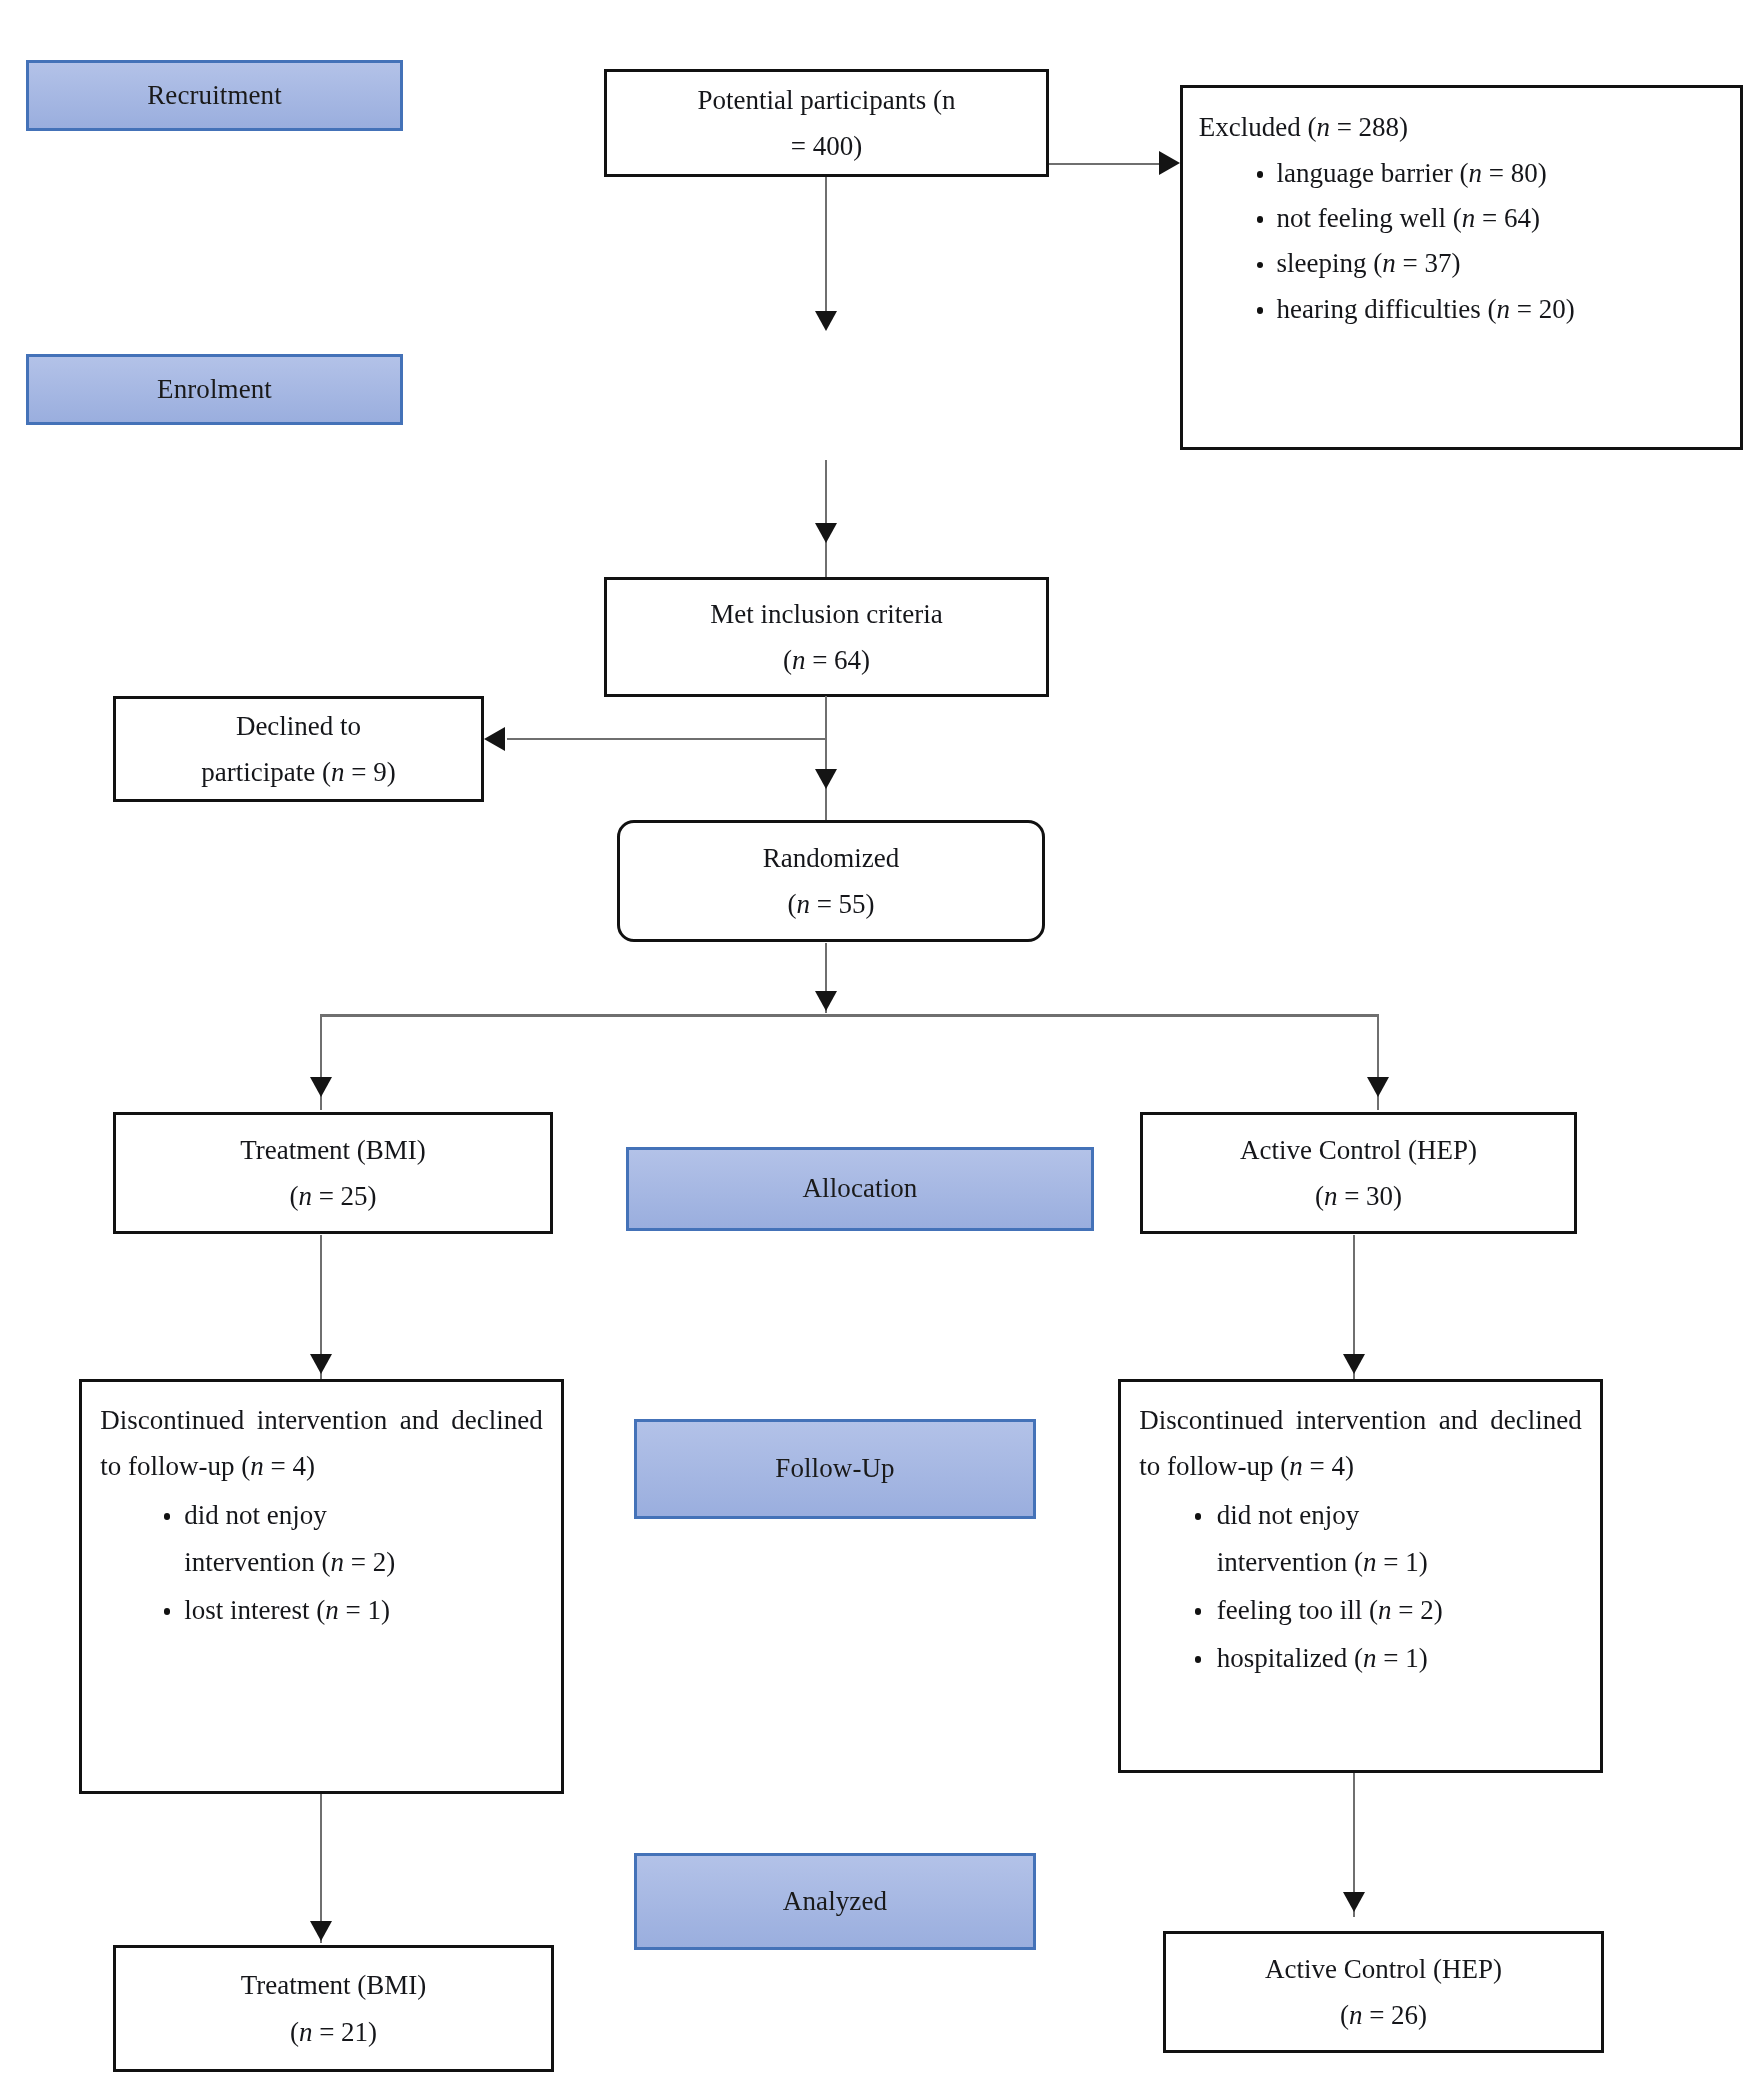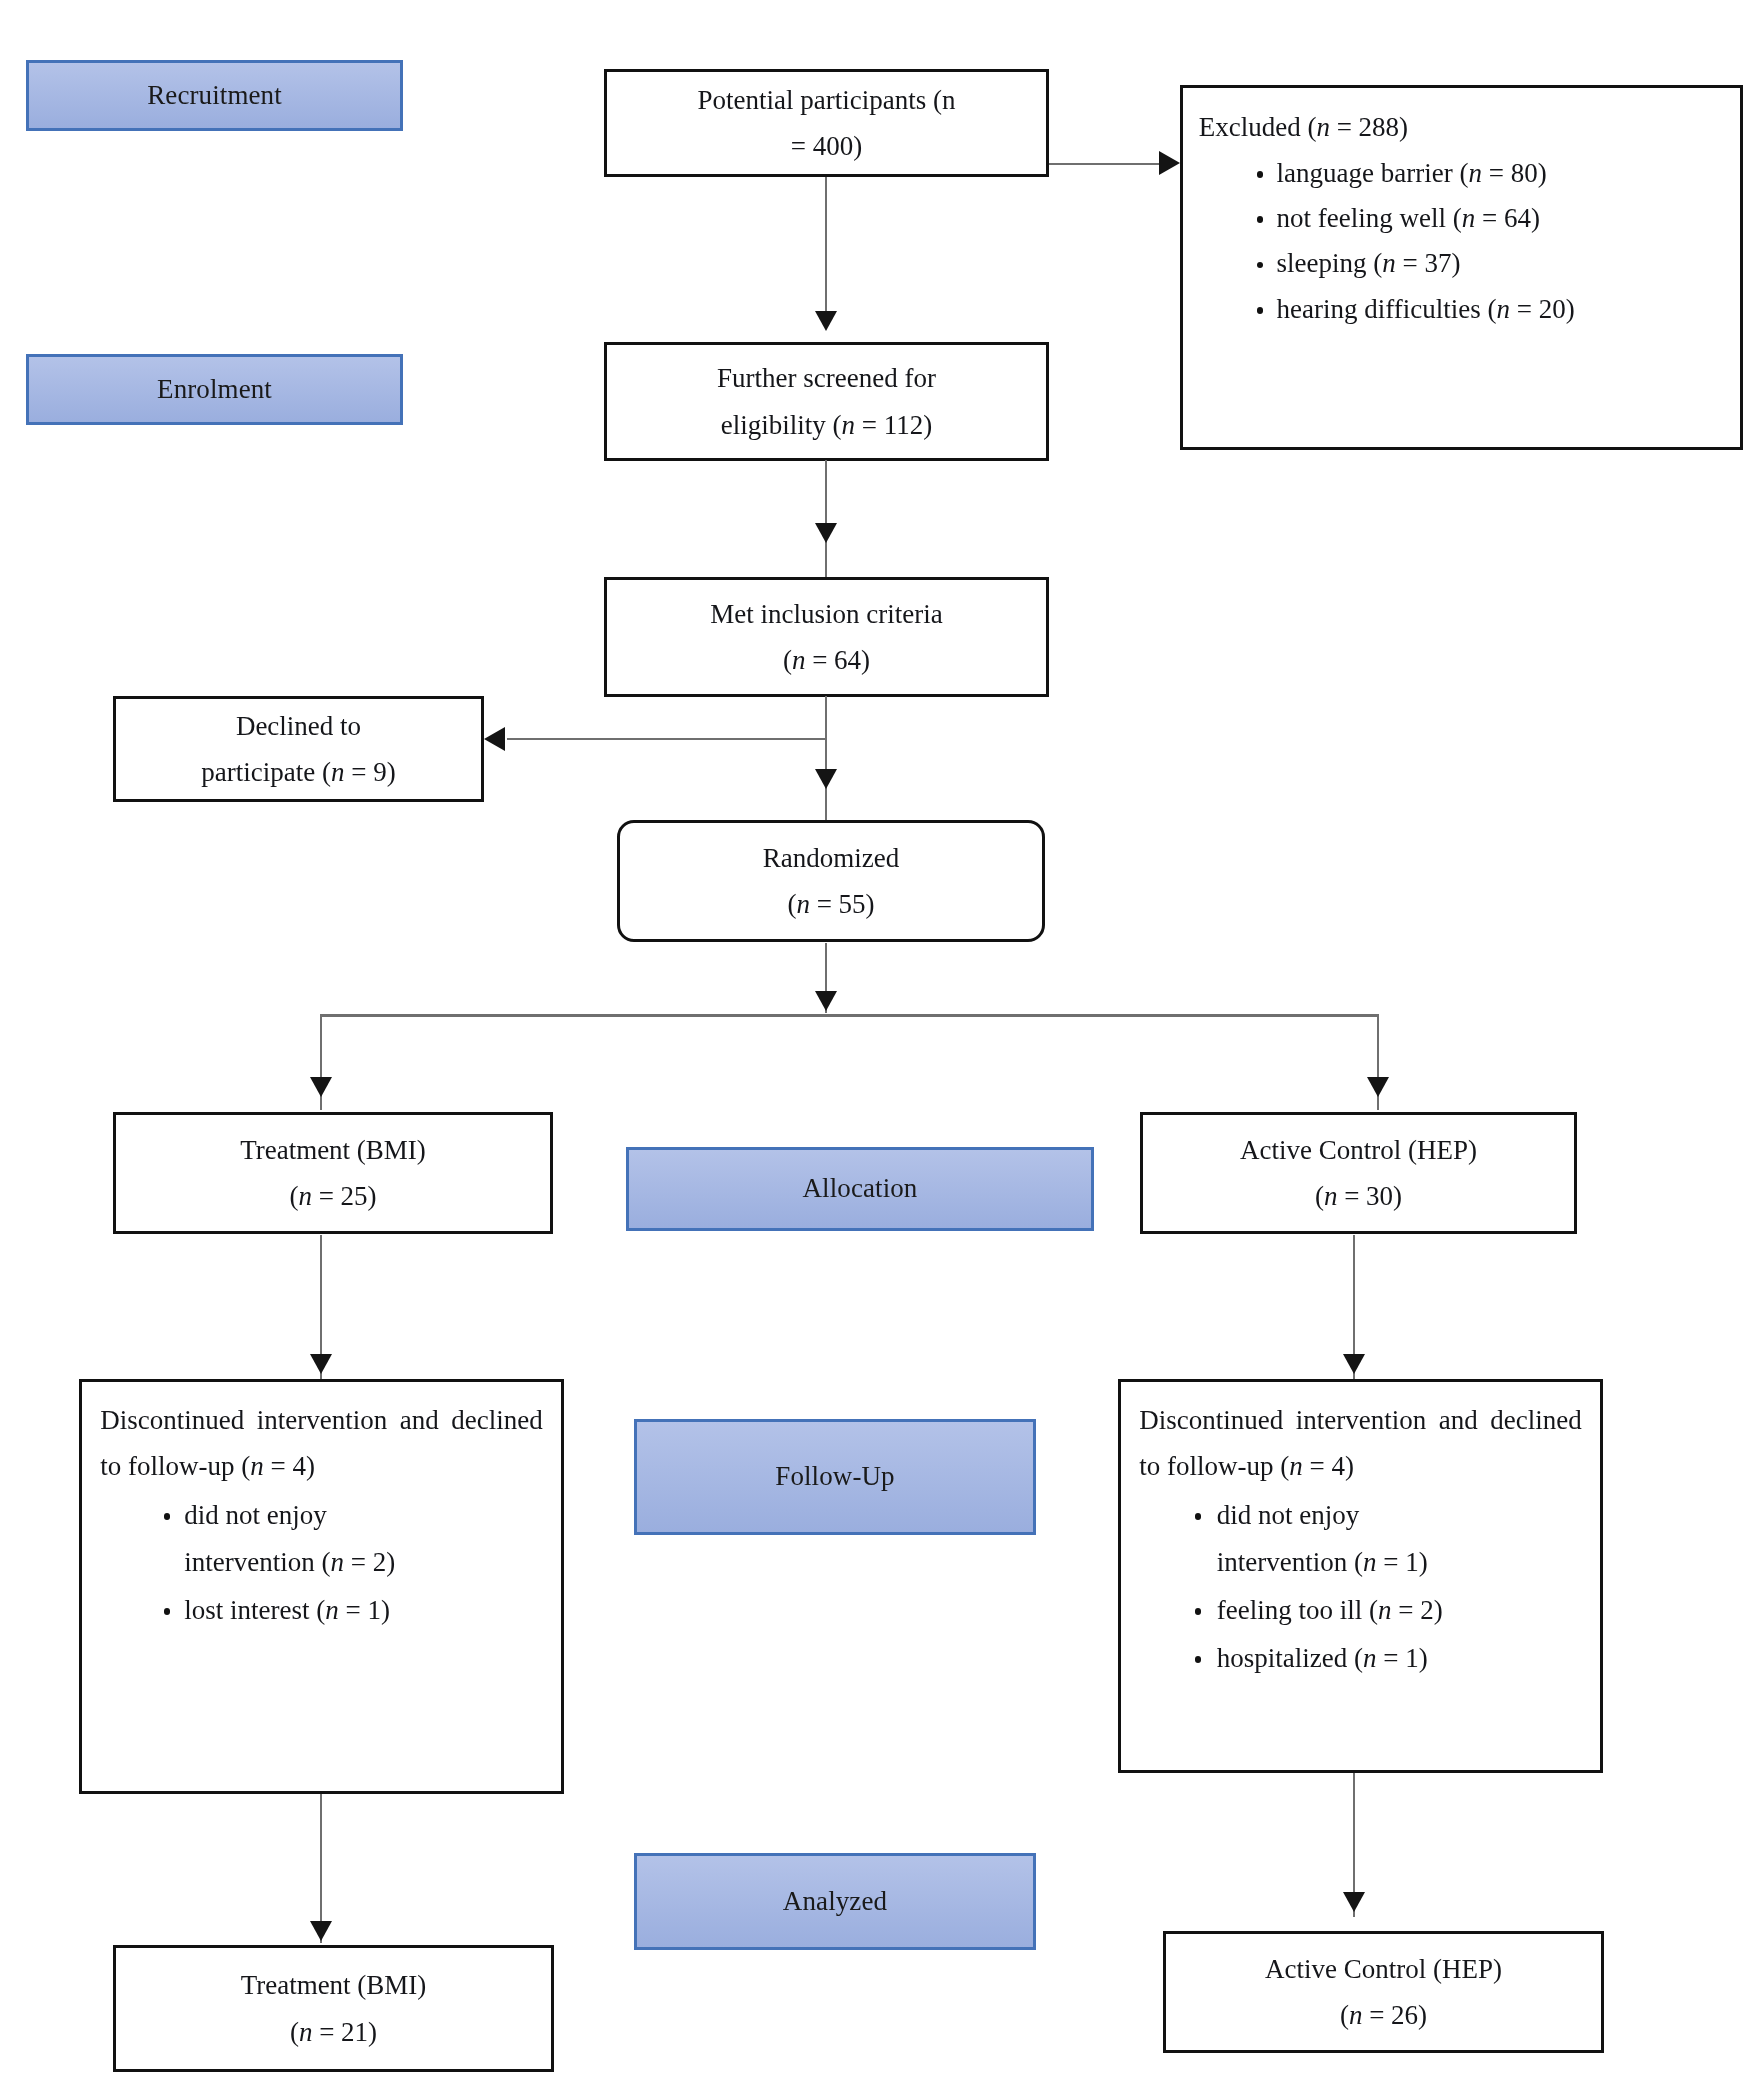--- a/index.html
+++ b/index.html
@@ -165,21 +165,21 @@
   </div>
 
   <div class="stage-box" style="left:26px; top:319px; width:377px; height:71px;text-align:right;">
     <span>Enrolment</span>
   </div>
 
   <div class="stage-box" style="left:626px; top:1112px; width:468px; height:84px;">
     <span>Allocation</span>
   </div>
 
-  <div class="stage-box" style="left:634px; top:1384px; width:402px; height:116px;">
+  <div class="stage-box" style="left:634px; top:1384px; width:402px; height:100px;">
     <span>Follow-Up</span>
   </div>
 
   <div class="stage-box" style="left:634px; top:1818px; width:402px; height:97px;">
     <span>Analyzed</span>
   </div>
 
   <div class="flow-box centered" style="left:604px; top:69px; width:445px; height:108px;">
     <span class="line">Potential participants (n</span>
     <span class="line">= 400)</span>
@@ -204,24 +204,20 @@
       </li>
       <li>
         <span>hearing difficulties (</span><em class="nvar">n</em><span> = 20)</span>
       </li>
     </ul>
   </div>
 
   <div class="vline" style="left:825px; top:177px; height:135px;"></div>
   <div class="arrow-down" style="left:815px; top:311px;"></div>
 
-  <div class="flow-box centered" style="left:604px; top:342px; width:445px; height:119px;">
-    <span class="line">Further screened for</span>
-    <span class="line"><span>eligibility (</span><em class="nvar">n</em><span> = 112)</span></span>
-  </div>
 
   <div class="vline" style="left:825px; top:460px; height:130px;"></div>
   <div class="arrow-down" style="left:815px; top:523px;"></div>
 
   <div class="flow-box centered" style="left:604px; top:577px; width:445px; height:120px;">
     <span class="line">Met inclusion criteria</span>
     <span class="line"><span>(</span><em class="nvar">n</em><span> = 64)</span></span>
   </div>
 
   <div class="hline" style="left:507px; top:738px; width:318px;"></div>

